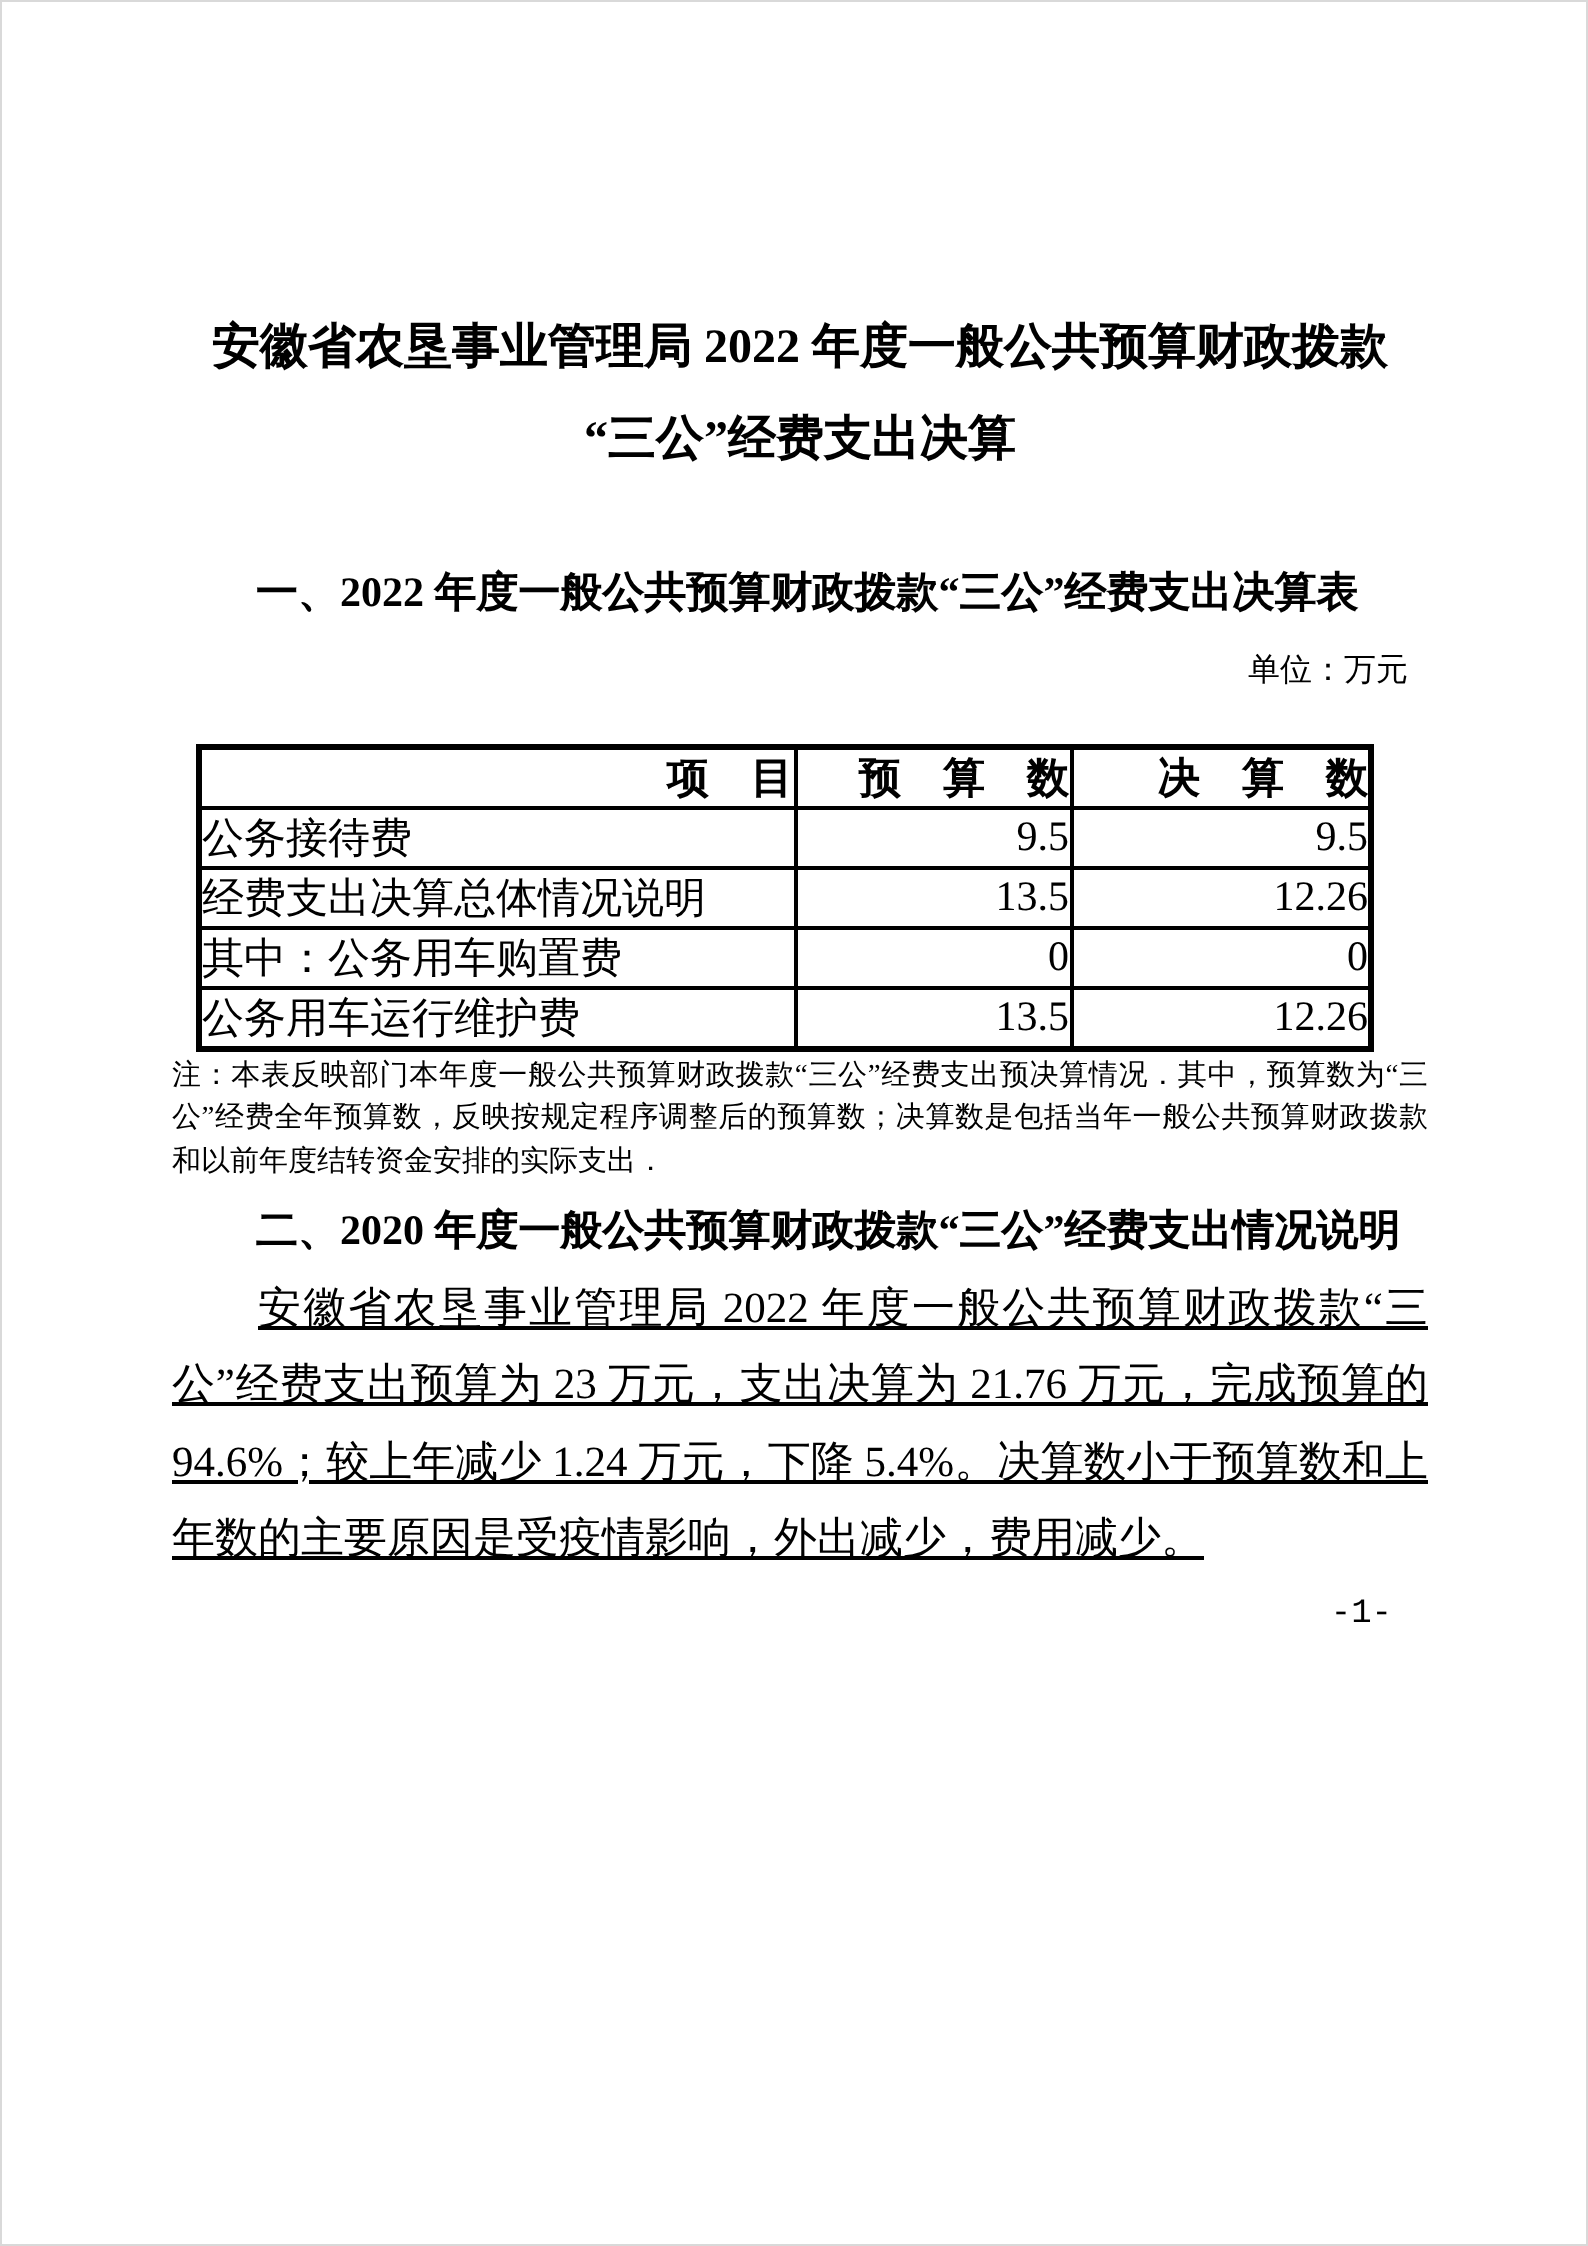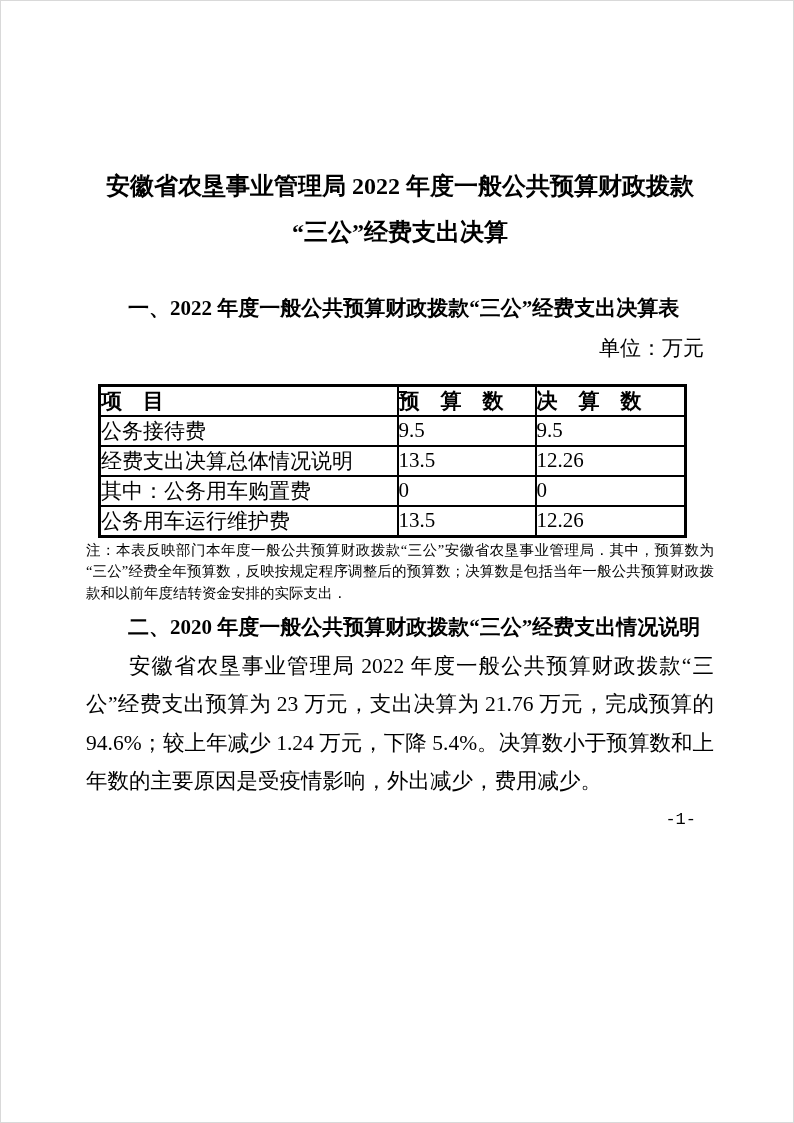--- a/index.html
+++ b/index.html
@@ -11,41 +11,41 @@
     background: #ffffff;
     color: #000000;
     font-family: "Liberation Serif", "DejaVu Serif", serif;
     box-sizing: border-box;
     border: 1px solid #d9d9d9;
     overflow: hidden;
   }
   .content {
     position: absolute;
     left: 85px;
-    top: 16px;
+    top: 4px;
     width: 628px;
   }
   .doc-title {
     padding-top: 146px;
     text-align: center;
     font-size: 24px;
     font-weight: bold;
     line-height: 46px;
   }
   .h-sec {
     font-size: 21px;
     font-weight: bold;
     line-height: 38.5px;
     text-align: justify;
     text-indent: 2em;
     margin: 0;
   }
   .sec1 { margin-top: 34px; }
   .unit-label {
-    font-size: 21px;
+    font-size: 16px;
     text-align: right;
     line-height: 36px;
     margin-top: 2px;
     padding-right: 10px;
   }
   table.budget {
     border-collapse: collapse;
     margin-top: 18px;
     margin-left: 12px;
     width: 586px;
@@ -56,38 +56,39 @@
   table.budget td {
     height: 26px;
     font-size: 21px;
     padding: 0;
     overflow: hidden;
     white-space: nowrap;
   }
   col.c-item { width: 298px; }
   col.c-budget { width: 138px; }
   col.c-final { width: 150px; }
-  td.center { text-align: left; }
+  td.center { text-align: right; }
   td.bold { font-weight: bold; }
   td.item-left { text-align: left; padding-left: 5px; }
   td.indent1 { padding-left: 28px; }
   td.indent2 { padding-left: 88px; }
   .table-note {
     font-size: 14.5px;
     line-height: 21.5px;
     text-align: justify;
     margin-top: 2px;
   }
   .sec2 { margin-top: 4px; }
   .body-para {
     font-size: 21.5px;
     line-height: 38.5px;
     text-align: justify;
     text-indent: 2em;
     margin: 0;
+    text-decoration: underline;
   }
   .page-number {
     font-size: 17px;
     text-align: right;
     padding-right: 18px;
     margin-top: 9px;
     font-family: "Liberation Mono", "DejaVu Sans Mono", monospace;
   }
 </style>
 </head>
@@ -133,21 +134,21 @@
           <td class="center">0</td>
         </tr>
         <tr>
           <td class="item-left indent2">公务用车运行维护费</td>
           <td class="center">13.5</td>
           <td class="center">12.26</td>
         </tr>
       </tbody>
     </table>
 
-    <div class="table-note">注：本表反映部门本年度一般公共预算财政拨款“三公”安徽省农垦事业管理局．其中，预算数为“三公”经费全年预算数，反映按规定程序调整后的预算数；决算数是包括当年一般公共预算财政拨款和以前年度结转资金安排的实际支出．</div>
+    <div class="table-note">注：本表反映部门本年度一般公共预算财政拨款“三公”经费支出预决算情况．其中，预算数为“三公”经费全年预算数，反映按规定程序调整后的预算数；决算数是包括当年一般公共预算财政拨款和以前年度结转资金安排的实际支出．</div>
 
     <p class="h-sec sec2">二、2020 年度一般公共预算财政拨款“三公”经费支出情况说明</p>
 
 
     <p class="body-para">安徽省农垦事业管理局 2022 年度一般公共预算财政拨款“三公”经费支出预算为 23 万元，支出决算为 21.76 万元，完成预算的 94.6%；较上年减少 1.24 万元，下降 5.4%。决算数小于预算数和上年数的主要原因是受疫情影响，外出减少，费用减少。</p>
 
     <div class="page-number">-1-</div>
 
   </div>
 </div>

